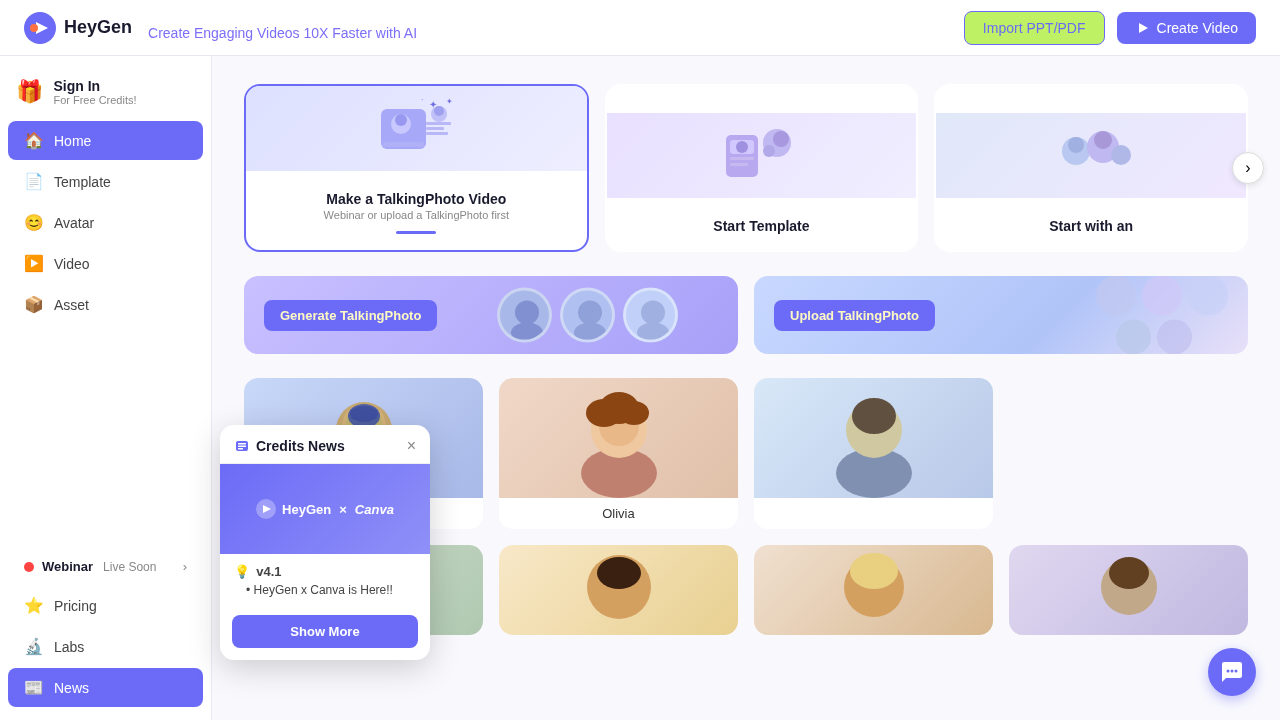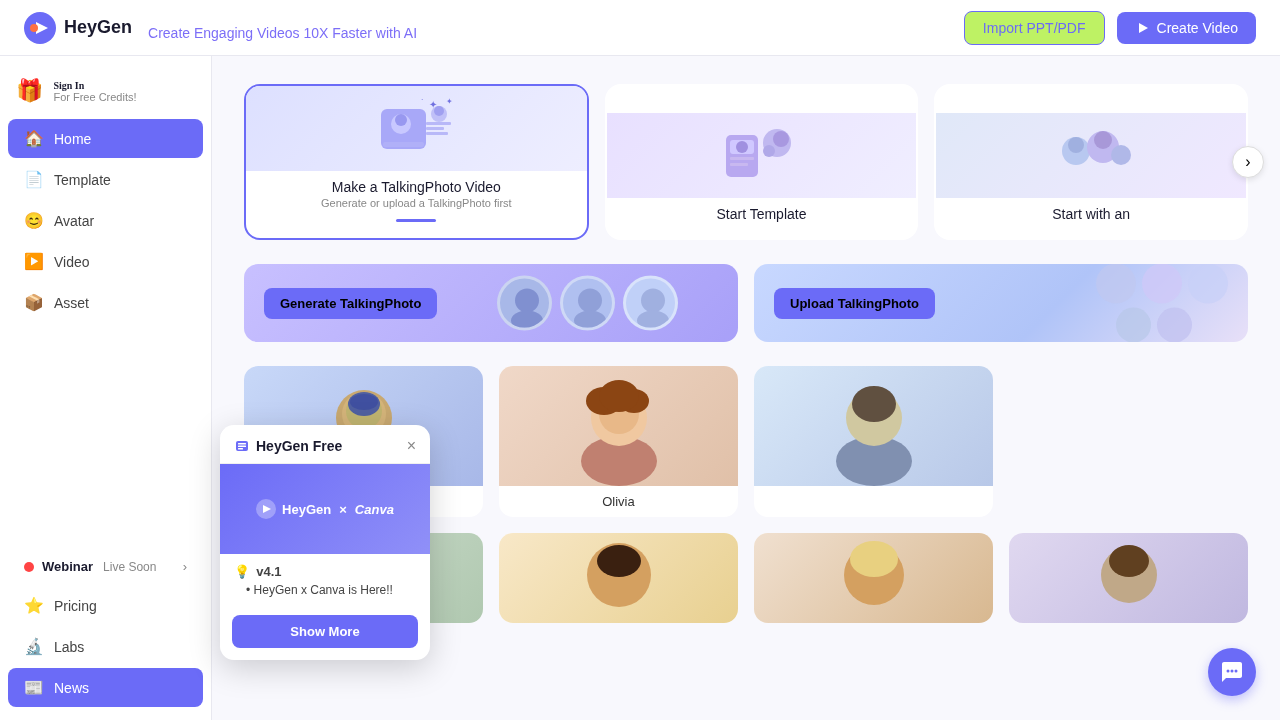--- a/index.html
+++ b/index.html
@@ -23,21 +23,21 @@
     .layout { display: flex; margin-top: 56px; height: calc(720px - 56px); }
 
     
     .sidebar {
       width: 212px; background: #fff; border-right: 1px solid #e8e8f0;
       display: flex; flex-direction: column; padding: 12px 0; flex-shrink: 0;
       overflow-y: auto; height: 100%;
     }
     .sidebar-sign-in { display: flex; align-items: center; gap: 10px; padding: 10px 16px 14px; }
     .sign-in-icon { font-size: 22px; }
-    .sign-in-name { font-size: 10px; font-weight: 600; color: #1a1a2e; font-family: Liberation Serif, serif; }
+    .sign-in-name { font-size: 14px; font-weight: 600; color: #1a1a2e; }
     .sign-in-sub { font-size: 11px; color: #888; }
     .sidebar-item {
       display: flex; align-items: center; gap: 10px;
       padding: 10px 16px; cursor: pointer; font-size: 14px; color: #444; border-radius: 8px; margin: 1px 8px;
     }
     .sidebar-item.active { background: #6b6bf7; color: #fff; }
     .sidebar-item .item-icon { font-size: 16px; width: 20px; text-align: center; }
     .sidebar-divider { flex: 1; }
     .sidebar-webinar {
       display: flex; align-items: center; gap: 8px;
@@ -47,41 +47,41 @@
     .webinar-label { font-weight: 600; color: #1a1a2e; }
     .webinar-live { color: #888; font-size: 12px; margin-left: 2px; }
     .webinar-arrow { margin-left: auto; color: #888; }
 
     
     .main { flex: 1; overflow-y: auto; padding: 28px 32px; background: #f8f8fd; }
     .main-title { font-size: 22px; font-weight: 700; color: #1a1a2e; text-align: center; margin-bottom: 24px; }
 
     
     .cards-row { display: flex; gap: 16px; margin-bottom: 24px; position: relative; }
-    .card-label { font-size: 14px; font-weight: 400; color: #1a1a2e; margin-top: 8px; text-align: center; padding: 0 8px; }
+    .card-label { font-size: 14px; font-weight: 700; color: #1a1a2e; margin-top: 20px; text-align: center; padding: 0 8px; }
     .card-sub { font-size: 11px; color: #888; text-align: center; padding: 0 8px; margin-top: 2px; }
     .card-indicator { width: 40px; height: 3px; background: #6b6bf7; border-radius: 2px; margin-top: 10px; }
 
     .carousel-btn {
       position: absolute; right: -16px; top: 50%; transform: translateY(-50%);
       width: 32px; height: 32px; background: #fff; border-radius: 50%; border: 1px solid #ddd;
       display: flex; align-items: center; justify-content: center; cursor: pointer; z-index: 10;
       box-shadow: 0 2px 6px rgba(0,0,0,0.1);
     }
 
     
     .banners-row { display: flex; gap: 16px; margin-bottom: 24px; }
     .banner {
       flex: 1; border-radius: 14px; overflow: hidden; height: 78px;
       display: flex; align-items: center; padding: 0 20px; cursor: pointer; position: relative;
     }
     .banner-left { background: linear-gradient(135deg, #c8c0ff 0%, #a8a0f8 100%); }
     .banner-right { background: linear-gradient(135deg, #c8d8ff 0%, #b0c4f8 60%, #e8e0f8 100%); }
     .banner-btn {
-      background: #6b6bf7; color: #000000; border: none; border-radius: 8px;
+      background: #6b6bf7; color: #fef9c3; border: none; border-radius: 8px;
       padding: 8px 16px; font-size: 13px; font-weight: 600; cursor: pointer; white-space: nowrap;
     }
 
     
     .section-grid { display: grid; grid-template-columns: repeat(4, 1fr); gap: 16px; }
     .avatar-card {
       background: #fff; border-radius: 14px; overflow: hidden; cursor: pointer;
       display: flex; flex-direction: column; align-items: center;
     }
     .avatar-img {
@@ -236,21 +236,21 @@
             <circle cx="68" cy="17" r="5" fill="#a0a0f0"></circle>
             <text x="58" y="14" font-size="10" fill="#7070e0">✦</text>
             <text x="75" y="10" font-size="8" fill="#7070e0">✦</text>
             <text x="50" y="8" font-size="7" fill="#7070e0">·</text>
             <rect x="55" y="28" width="25" height="3" rx="1" fill="#b8b8f8"></rect>
             <rect x="55" y="33" width="18" height="3" rx="1" fill="#b8b8f8"></rect>
             <rect x="55" y="38" width="22" height="3" rx="1" fill="#b8b8f8"></rect>
           </svg>
         </div>
         <div class="card-label">Make a TalkingPhoto Video</div>
-        <div class="card-sub">Generate or upload a TalkingPhoto first</div>
+        <div class="card-sub">Webinar or upload a TalkingPhoto first</div>
         <div class="card-indicator"></div>
       </div>
 
 
       <div class="card-option-plain" style="background:#fff; border-radius:16px; border:2px solid transparent; display:flex; align-items:center; justify-content:flex-end; padding-bottom:16px;">
         <div style="height:85px; width:100%; background:linear-gradient(135deg,#e8e0ff,#f0eeff); display:flex; align-items:center; justify-content:center;">
           <svg width="80" height="65" viewBox="0 0 80 65">
             <rect x="5" y="12" width="32" height="42" rx="5" fill="#b8a8f0"></rect>
             <rect x="9" y="17" width="24" height="14" rx="3" fill="#d0c8ff"></rect>
             <circle cx="21" cy="24" r="6" fill="#a090e0"></circle>
@@ -406,21 +406,21 @@
 
 <div class="news-popup">
   <div class="news-popup-header">
     <div class="news-popup-title-row">
       <svg width="16" height="16" viewBox="0 0 16 16">
         <rect x="2" y="3" width="12" height="10" rx="2" fill="#6b6bf7"></rect>
         <rect x="4" y="5" width="8" height="1.5" rx="0.5" fill="white"></rect>
         <rect x="4" y="7.5" width="8" height="1.5" rx="0.5" fill="white"></rect>
         <rect x="4" y="10" width="5" height="1.5" rx="0.5" fill="white"></rect>
       </svg>
-      <span class="news-popup-title">HeyGen Free</span>
+      <span class="news-popup-title">Credits News</span>
     </div>
     <span class="news-close">×</span>
   </div>
   <div class="news-popup-img">
     <div class="news-popup-img-text">
       <svg width="20" height="20" viewBox="0 0 20 20">
         <circle cx="10" cy="10" r="10" fill="rgba(255,255,255,0.3)"></circle>
         <polygon points="7,6 15,10 7,14" fill="white"></polygon>
       </svg>
       <span>HeyGen</span>

